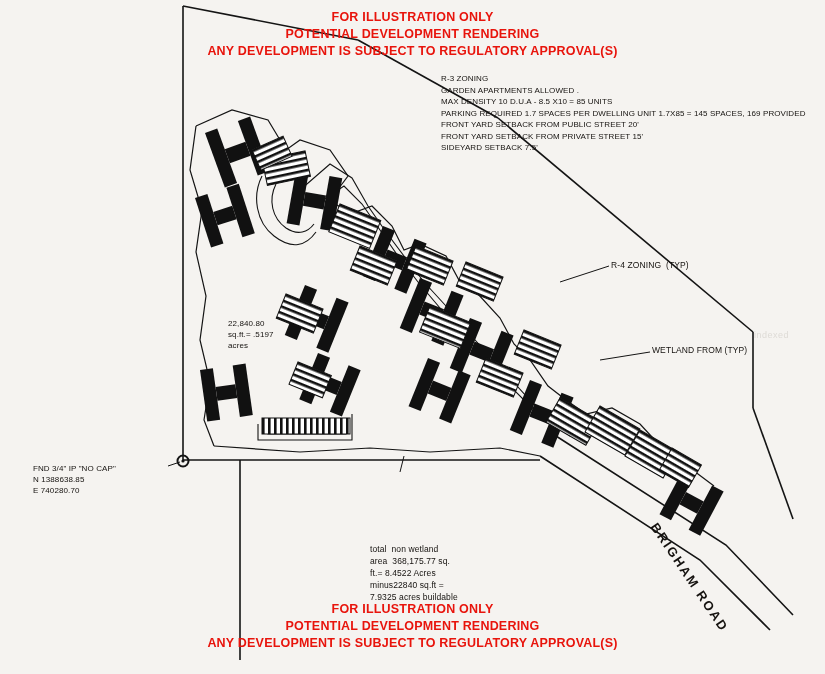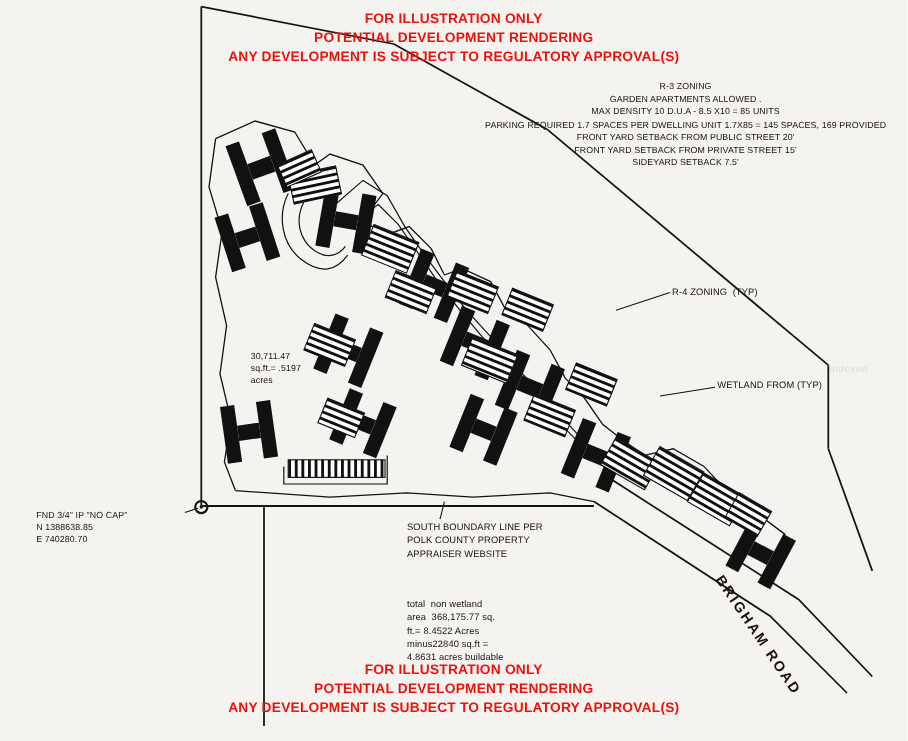--- a/index.html
+++ b/index.html
@@ -42,21 +42,20 @@
     color: #15120f;
     font-size: 8px;
     line-height: 11.5px;
     letter-spacing: 0.1px;
     white-space: pre;
   }
 
   #zoning-notes {
     left: 441px;
     top: 73px;
-    text-align: center;
   }
   #note-r3 {
     left: 611px;
     top: 260px;
     font-size: 8.5px;
   }
   #note-wetland {
     left: 652px;
     top: 345px;
     font-size: 8.5px;
@@ -314,35 +313,32 @@
 MAX DENSITY 10 D.U.A - 8.5 X10 = 85 UNITS
 PARKING REQUIRED 1.7 SPACES PER DWELLING UNIT 1.7X85 = 145 SPACES, 169 PROVIDED
 FRONT YARD SETBACK FROM PUBLIC STREET 20'
 FRONT YARD SETBACK FROM PRIVATE STREET 15'
 SIDEYARD SETBACK 7.5'</div>
 
   <div class="hand" id="note-r3">R-4 ZONING  (TYP)</div>
 
   <div class="hand" id="note-wetland">WETLAND FROM (TYP)</div>
 
-  <div class="hand" id="note-parcel">30,711.47
+  <div class="hand" id="note-parcel">22,840.80
 sq.ft.= .5197
 acres</div>
 
   <div class="hand" id="note-fnd">FND 3/4" IP "NO CAP"
 N 1388638.85
 E 740280.70</div>
 
-  <div class="hand" id="note-south-boundary">SOUTH BOUNDARY LINE PER
-POLK COUNTY PROPERTY
-APPRAISER WEBSITE</div>
 
   <div class="hand" id="note-area">total  non wetland
 area  368,175.77 sq.
 ft.= 8.4522 Acres
 minus22840 sq.ft =
-4.8631 acres buildable</div>
+7.9325 acres buildable</div>
 
   <div id="label-brigham">BRIGHAM ROAD</div>
 
   <div class="watermark">indexed</div>
 
 </div>
 
 </body></html>

